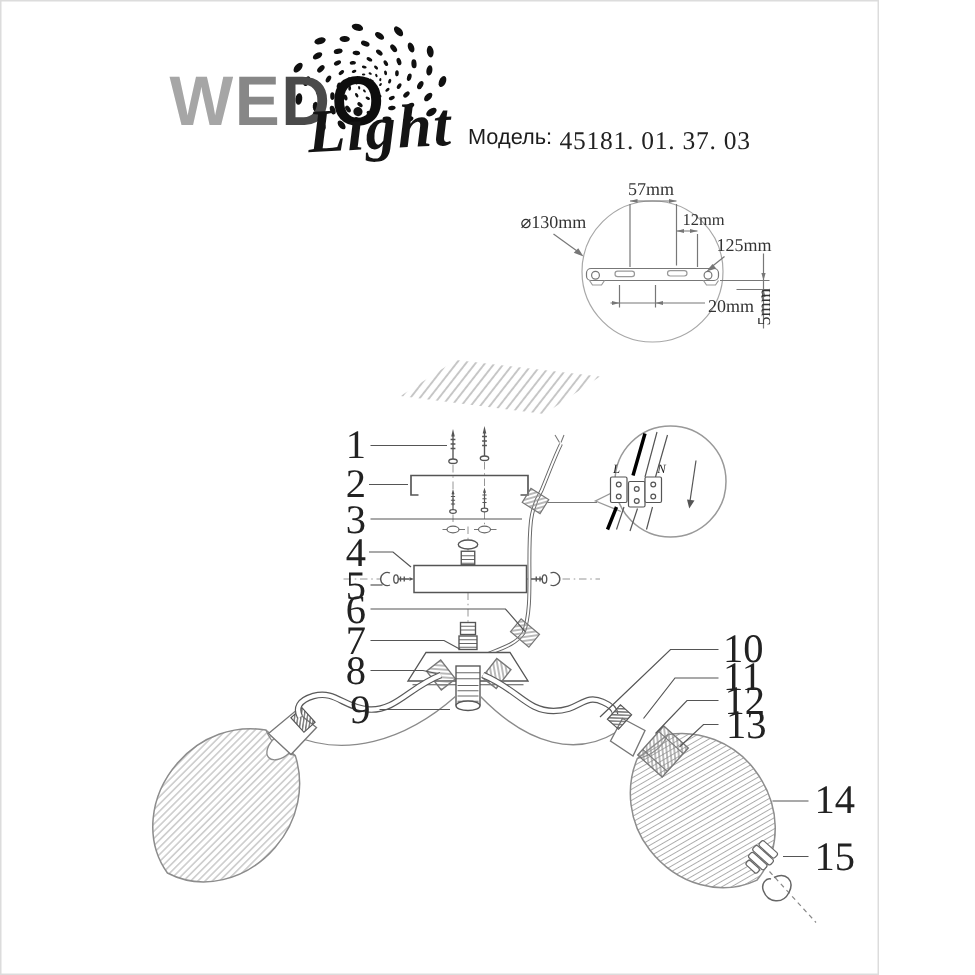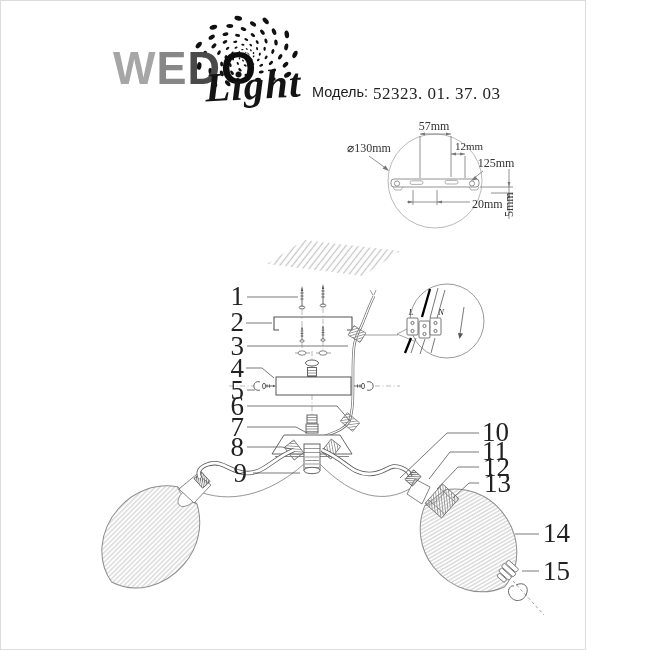--- a/index.html
+++ b/index.html
@@ -116,21 +116,21 @@
         <ellipse cx="43.59056209460635" cy="26.36532643335346" rx="2.53" ry="1.48" transform="rotate(367.0 43.6 26.4)" fill="#101010"></ellipse>
         <ellipse cx="31.46263803507586" cy="25.17832696526474" rx="2.99" ry="1.74" transform="rotate(348.1 31.5 25.2)" fill="#101010"></ellipse>
         <ellipse cx="17.70176680916275" cy="28.2064026656853" rx="3.44" ry="1.99" transform="rotate(329.3 17.7 28.2)" fill="#101010"></ellipse>
         <ellipse cx="4.7803791205106165" cy="36.05278146671969" rx="3.90" ry="2.25" transform="rotate(310.5 4.8 36.1)" fill="#101010"></ellipse>
       </g>
   </svg>
   <div class="logo-word"><span class="l0">W</span><span class="l1">E</span><span class="l2">D</span><span class="l3">O</span></div>
   <div class="logo-script">Light</div>
   <div class="model-line">
     <span class="model-label">Модель:</span>
-    <span class="model-number">52323. 01. 37. 03</span>
+    <span class="model-number">45181. 01. 37. 03</span>
   </div>
 
   <svg class="draw" width="650" height="650" viewBox="0 0 650 650">
     <defs>
       <pattern id="pCeil" patternUnits="userSpaceOnUse" width="5" height="5" patternTransform="rotate(-52)">
         <line x1="0" y1="2.5" x2="5" y2="2.5" stroke="#c6c6c6" stroke-width="1.3"></line>
       </pattern>
       <pattern id="pSock" patternUnits="userSpaceOnUse" width="2.6" height="2.6" patternTransform="rotate(42)">
         <line x1="0" y1="1.3" x2="2.6" y2="1.3" stroke="#8d8d8d" stroke-width="0.8"></line>
       </pattern>

